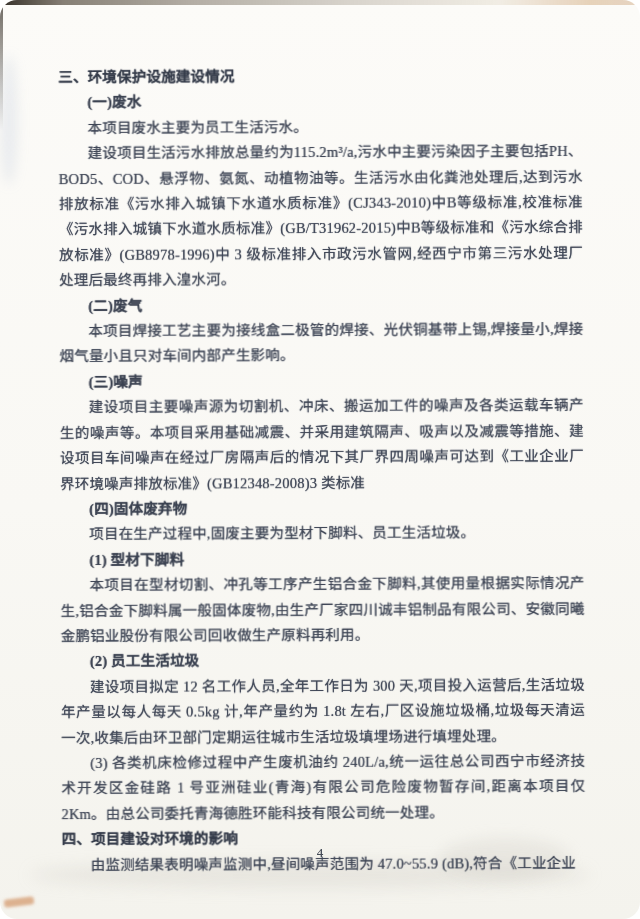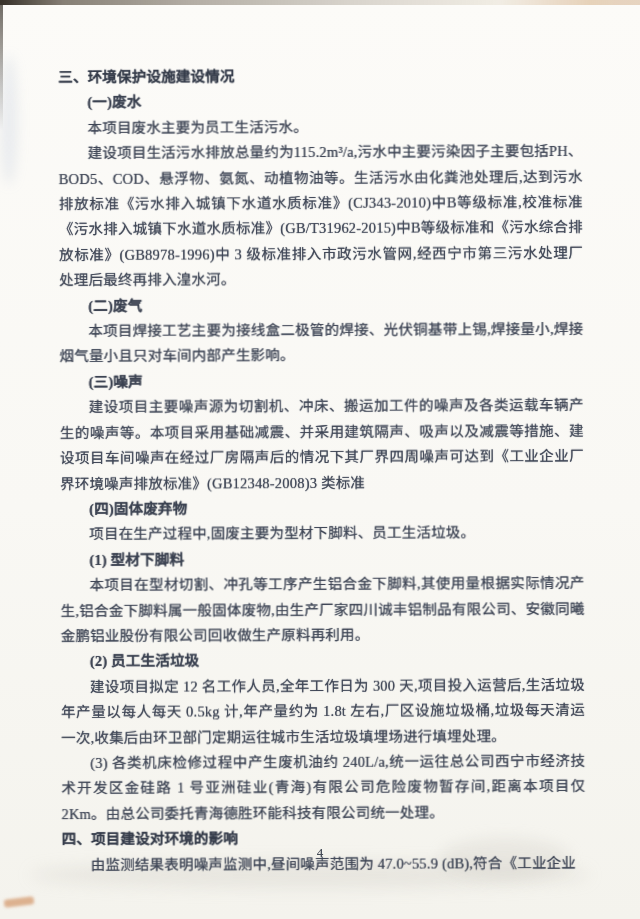--- a/index.html
+++ b/index.html
@@ -9,20 +9,21 @@
     background: #ffffff;
   }
   .page {
     position: relative;
     width: 640px;
     height: 919px;
     margin: 0 auto;
     background: linear-gradient(180deg, #fcfbf8 0%, #f9f8f4 55%, #f4f3ed 100%);
     overflow: hidden;
     font-family: "Liberation Serif", "DejaVu Serif", serif;
+    border-radius: 17px;
   }
 
   
   .scan-edge-top {
     position: absolute;
     top: 0; left: 0;
     width: 100%; height: 5px;
     background: linear-gradient(to right,
       rgba(42,36,28,0.95) 0%,
       rgba(95,86,74,0.75) 10%,

